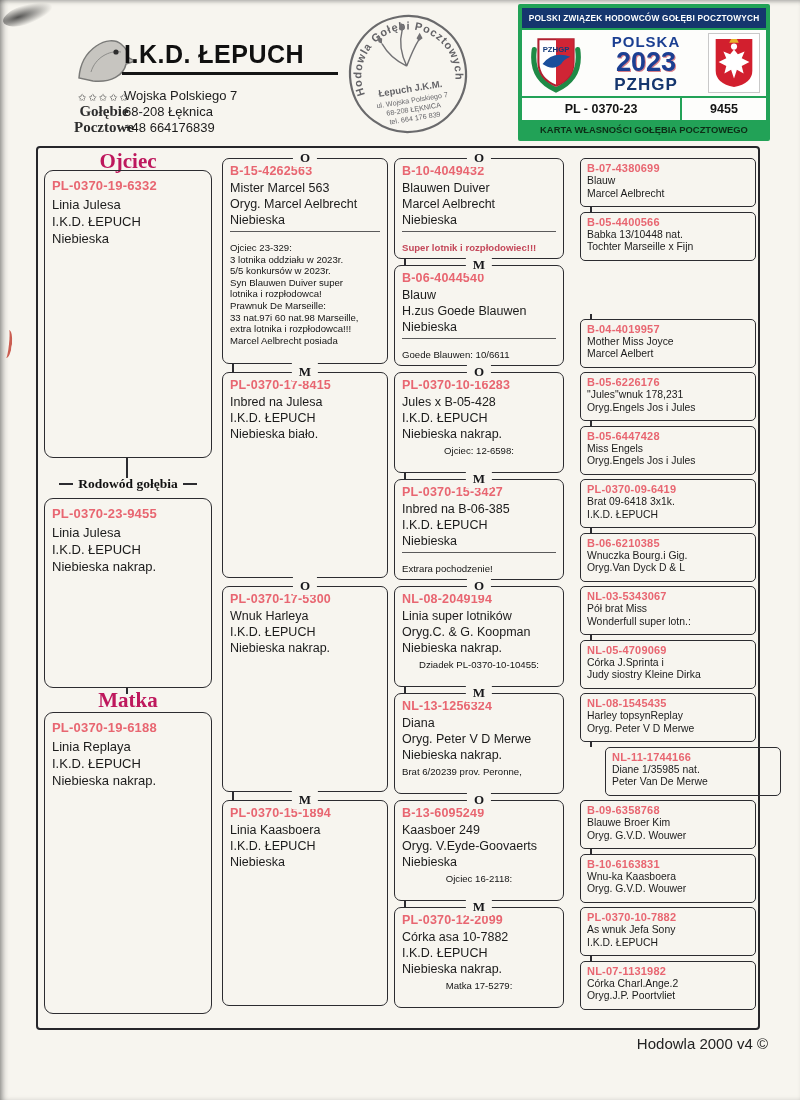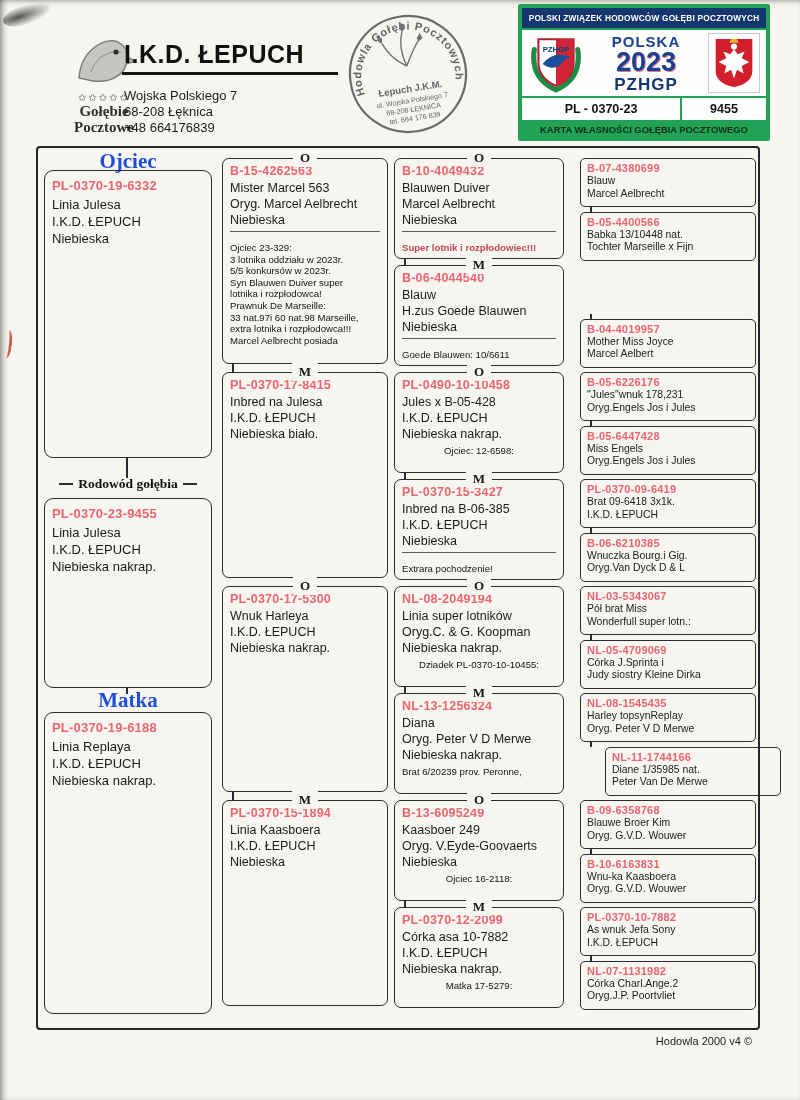--- a/index.html
+++ b/index.html
@@ -45,25 +45,25 @@
        padding:0 7px;font:bold 13px "Liberation Serif",serif;color:#17171a;line-height:18px}
   .ring{font-weight:bold;color:#e86671;font-size:12.5px;margin-bottom:2px;letter-spacing:.2px;white-space:nowrap}
   .bline{font-size:12.5px;color:#1b1b1b;line-height:16px;white-space:nowrap}
   .notes{font-size:9.6px;line-height:11.6px;color:#141414;margin-top:3px}
   .notes.rule{border-top:1px solid #5a5a5a;padding-top:10px}
   .notes.center{text-align:center}
   .notes.hl{color:#c4485a;font-weight:bold}
   .g4{padding:3px 6px 2px;border-radius:5px}
   .g4 .ring{font-size:11px;margin-bottom:1px}
   .g4 .bline{font-size:10.4px;line-height:12.8px}
-  .heading{position:absolute;font:bold 21px "Liberation Serif",serif;color:#1d4ed8;text-align:center}
+  .heading{position:absolute;font:bold 21px "Liberation Serif",serif;color:#be185d;text-align:center}
   .sub-label{position:absolute;display:flex;align-items:center;gap:5px;font:bold 13.5px "Liberation Serif",serif;color:#111}
   .sub-label::before,.sub-label::after{content:"";height:2px;background:#2c2c30;width:14px}
   .tick{position:absolute;width:2px;background:#2c2c30}
-  .footer{position:absolute;left:556px;top:1035px;width:196px;text-align:right;font-size:11px;color:#222}
+  .footer{position:absolute;left:572px;top:1035px;width:196px;text-align:right;font-size:15px;color:#222}
 
   
   .smudge{position:absolute;left:2px;top:4px;width:52px;height:20px;border-radius:50%;
           background:radial-gradient(ellipse at 30% 50%, rgba(30,30,30,.75), rgba(30,30,30,0) 70%);transform:rotate(-18deg)}
   .redmark{position:absolute;left:3px;top:330px;width:9px;height:28px;border-right:3px solid #c0392b;
            border-radius:0 60% 60% 0;transform:rotate(6deg);opacity:.8}
 </style>
 </head>
 <body>
 
@@ -225,21 +225,21 @@
       <div class="bline">Blauw</div>
       <div class="bline">H.zus Goede Blauwen</div>
       <div class="bline">Niebieska</div>
       <div class="notes rule">
         <div>Goede Blauwen: 10/6611</div>
       </div>
     </div>
     <div class="tick" style="left: 404px; top: 259px; height: 6px;"></div>
     <div class="pbox g3" style="left: 394px; top: 372px; width: 170px; height: 101px;">
       <span class="sex">O</span>
-      <div class="ring">PL-0490-10-10458</div>
+      <div class="ring">PL-0370-10-16283</div>
       <div class="bline">Jules x B-05-428</div>
       <div class="bline">I.K.D. ŁEPUCH</div>
       <div class="bline">Niebieska nakrap.</div>
       <div class="notes center">
         <div>Ojciec: 12-6598:</div>
       </div>
     </div>
     <div class="pbox g3" style="left: 394px; top: 479px; width: 170px; height: 101px;">
       <span class="sex">M</span>
       <div class="ring">PL-0370-15-3427</div>

